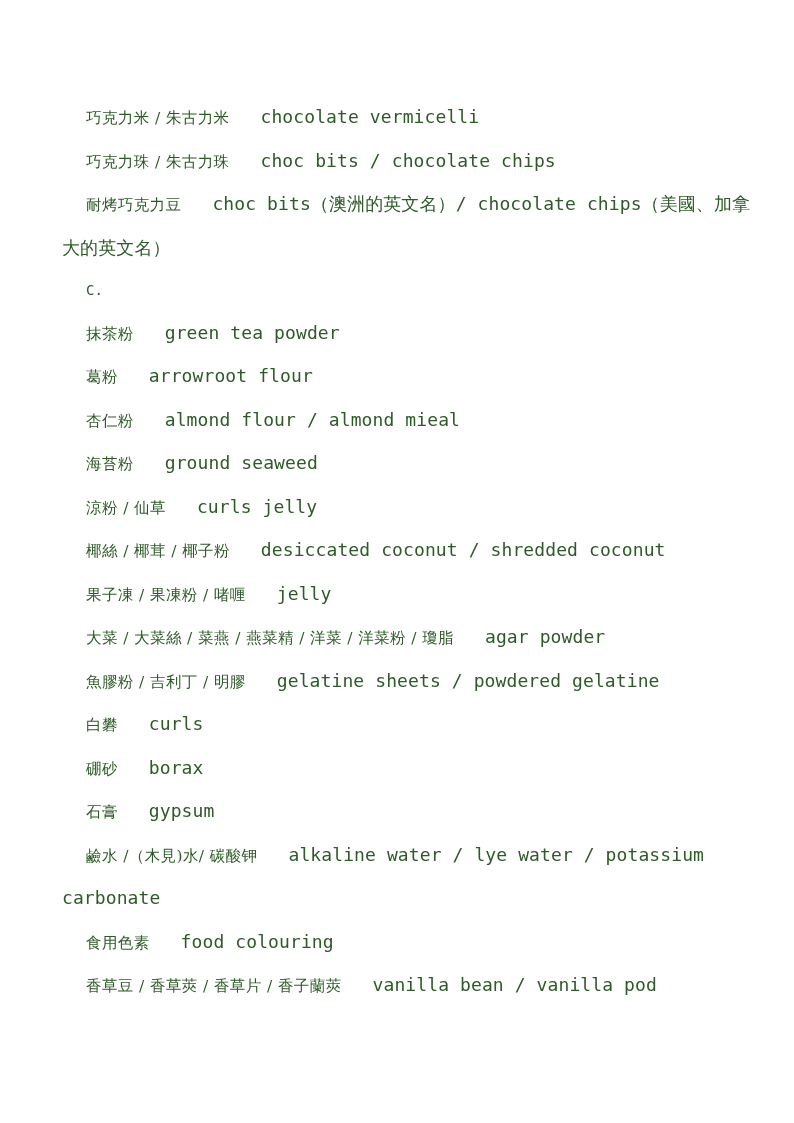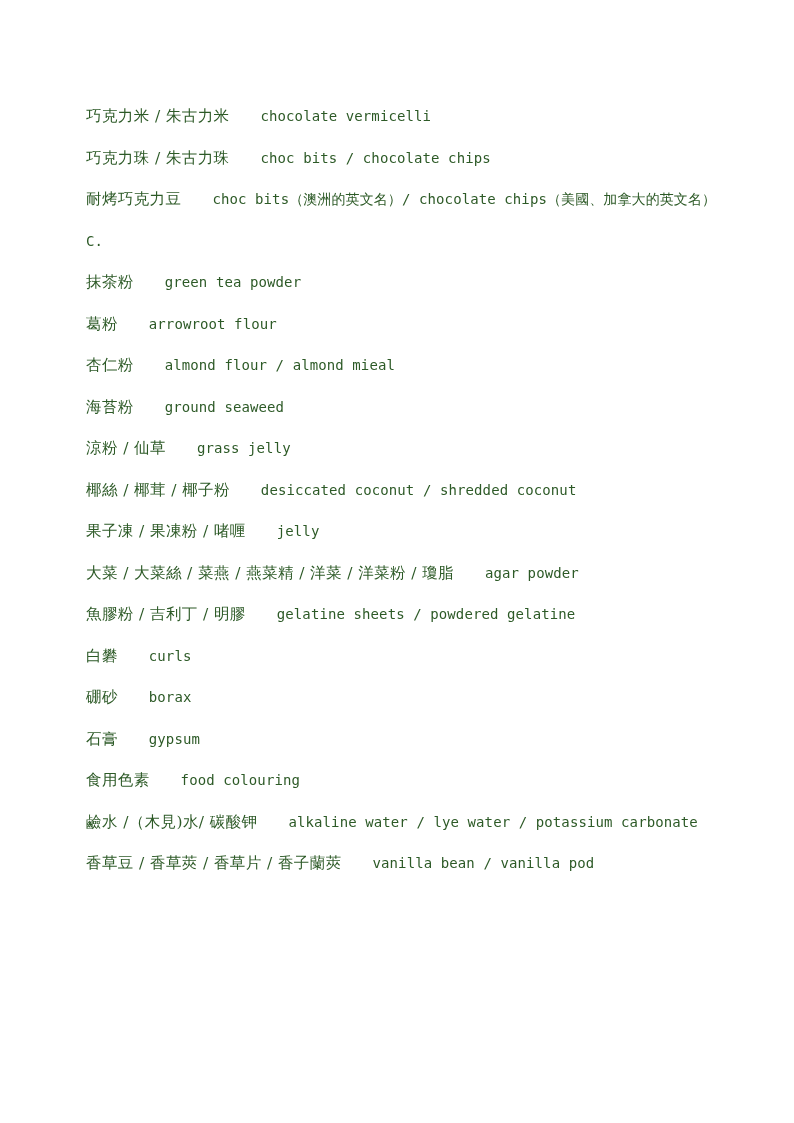--- a/index.html
+++ b/index.html
@@ -51,21 +51,21 @@
 
   
   .gap {
     display: inline-block;
     width: 31px;
   }
 
   
   .gloss {
     font-family: "DejaVu Sans Mono", "Liberation Mono", monospace;
-    font-size: 14px;
+    font-size: 18px;
     letter-spacing: 0.1px;
   }
 
   
   .entry.marker .term {
     font-family: "DejaVu Sans Mono", "Liberation Mono", monospace;
     font-size: 14px;
     letter-spacing: 0;
   }
 </style>
@@ -75,25 +75,25 @@
 <div class="page">
   <div class="glossary" id="glossary-list">
       <p class="entry"><span class="term">巧克力米 / 朱古力米</span><span class="gap">&nbsp;</span><span class="gloss">chocolate vermicelli</span></p>
       <p class="entry"><span class="term">巧克力珠 / 朱古力珠</span><span class="gap">&nbsp;</span><span class="gloss">choc bits / chocolate chips</span></p>
       <p class="entry"><span class="term">耐烤巧克力豆</span><span class="gap">&nbsp;</span><span class="gloss">choc bits（澳洲的英文名）/ chocolate chips（美國、加拿大的英文名）</span></p>
       <p class="entry marker"><span class="term">C.</span></p>
       <p class="entry"><span class="term">抹茶粉</span><span class="gap">&nbsp;</span><span class="gloss">green tea powder</span></p>
       <p class="entry"><span class="term">葛粉</span><span class="gap">&nbsp;</span><span class="gloss">arrowroot flour</span></p>
       <p class="entry"><span class="term">杏仁粉</span><span class="gap">&nbsp;</span><span class="gloss">almond flour / almond mieal</span></p>
       <p class="entry"><span class="term">海苔粉</span><span class="gap">&nbsp;</span><span class="gloss">ground seaweed</span></p>
-      <p class="entry"><span class="term">涼粉 / 仙草</span><span class="gap">&nbsp;</span><span class="gloss">grass jelly</span></p>
+      <p class="entry"><span class="term">涼粉 / 仙草</span><span class="gap">&nbsp;</span><span class="gloss">curls jelly</span></p>
       <p class="entry"><span class="term">椰絲 / 椰茸 / 椰子粉</span><span class="gap">&nbsp;</span><span class="gloss">desiccated coconut / shredded coconut</span></p>
       <p class="entry"><span class="term">果子凍 / 果凍粉 / 啫喱</span><span class="gap">&nbsp;</span><span class="gloss">jelly</span></p>
       <p class="entry"><span class="term">大菜 / 大菜絲 / 菜燕 / 燕菜精 / 洋菜 / 洋菜粉 / 瓊脂</span><span class="gap">&nbsp;</span><span class="gloss">agar powder</span></p>
       <p class="entry"><span class="term">魚膠粉 / 吉利丁 / 明膠</span><span class="gap">&nbsp;</span><span class="gloss">gelatine sheets / powdered gelatine</span></p>
       <p class="entry"><span class="term">白礬</span><span class="gap">&nbsp;</span><span class="gloss">curls</span></p>
       <p class="entry"><span class="term">硼砂</span><span class="gap">&nbsp;</span><span class="gloss">borax</span></p>
       <p class="entry"><span class="term">石膏</span><span class="gap">&nbsp;</span><span class="gloss">gypsum</span></p>
+      <p class="entry"><span class="term">鹼水 /（木見)水/ 碳酸钾</span><span class="gap">&nbsp;</span><span class="gloss">alkaline water / lye water / potassium carbonate</span></p>
       <p class="entry"><span class="term">食用色素</span><span class="gap">&nbsp;</span><span class="gloss">food colouring</span></p>
-      <p class="entry"><span class="term">鹼水 /（木見)水/ 碳酸钾</span><span class="gap">&nbsp;</span><span class="gloss">alkaline water / lye water / potassium carbonate</span></p>
       <p class="entry"><span class="term">香草豆 / 香草莢 / 香草片 / 香子蘭莢</span><span class="gap">&nbsp;</span><span class="gloss">vanilla bean / vanilla pod</span></p>
     </div>
 </div>
 
 </body></html>

